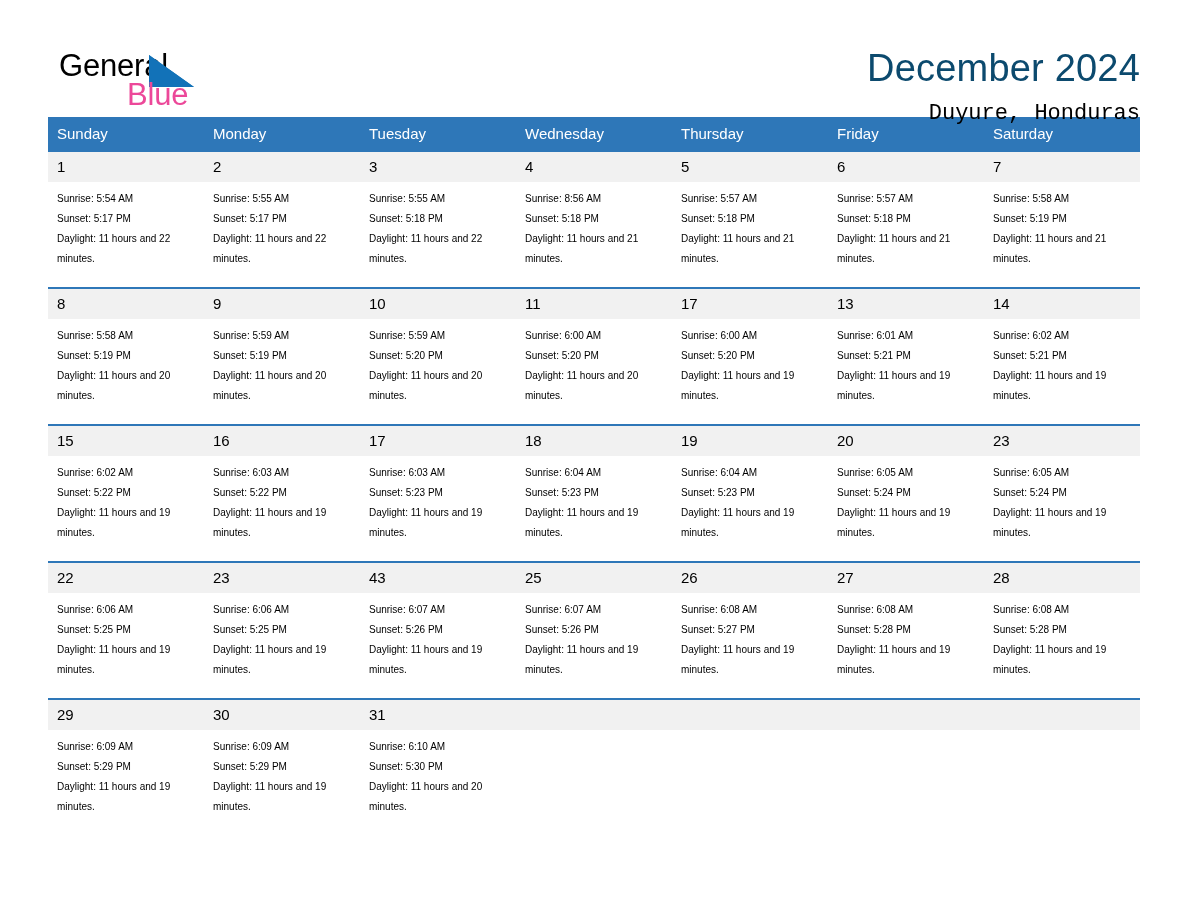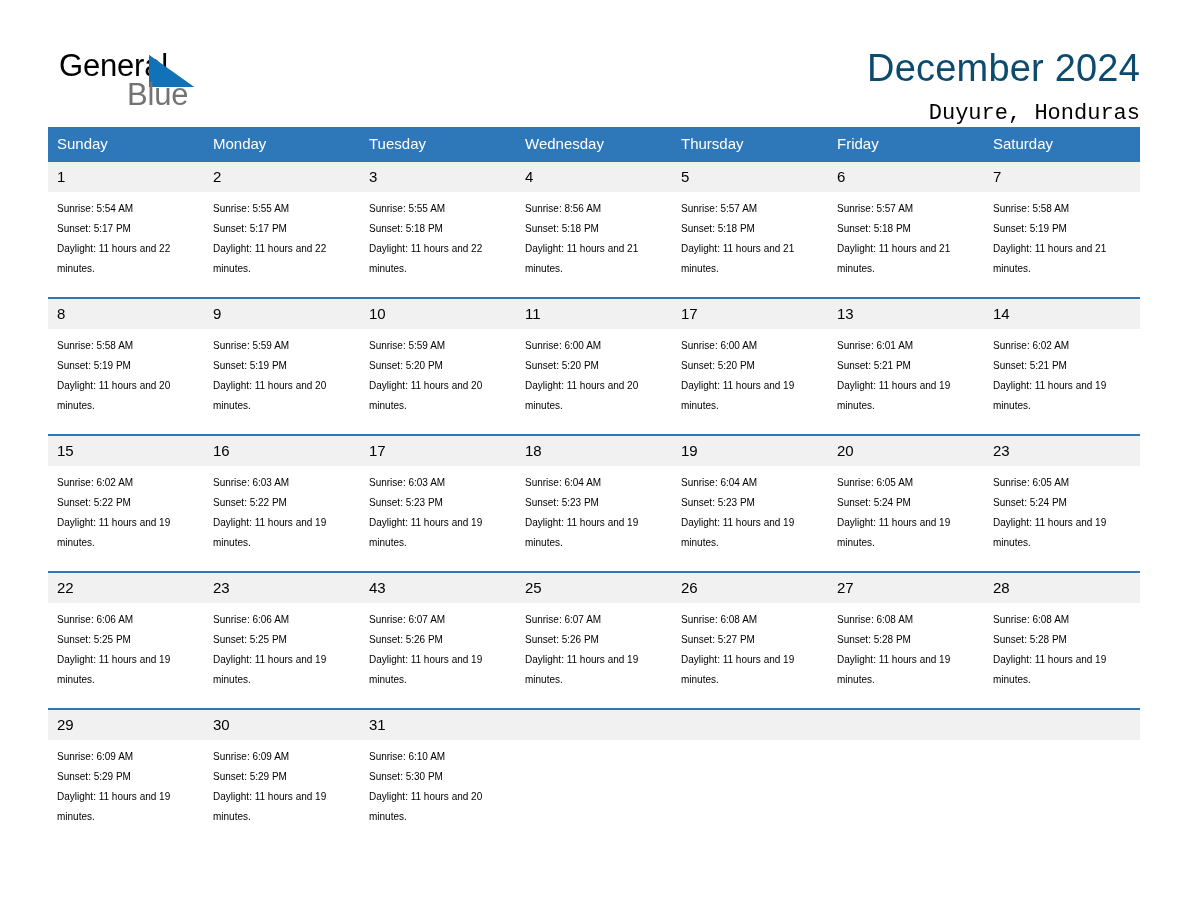--- a/index.html
+++ b/index.html
@@ -52,21 +52,21 @@
     top: 10px;
     width: 45px;
     height: 32px;
   }
   .brand-blue {
     position: absolute;
     left: 79px;
     top: 33px;
     font-size: 31px;
     line-height: 34px;
-    color: #737373;
+    color: #ec4899;
     letter-spacing: -0.2px;
   }
   .title-block {
     text-align: right;
     flex: 1 1 auto;
     padding-top: 0px;
   }
   .cal-title {
     font-size: 38px;
     line-height: 46px;
@@ -79,21 +79,21 @@
     font-size: 22px;
     line-height: 30px;
     color: #000000;
     margin: 8px 0 0 0;
     font-weight: normal;
     font-family: Liberation Mono, monospace;
   }
 
   
   .calendar {
-    margin-top: 22px;
+    margin-top: 12px;
     width: 1092px;
     border-collapse: collapse;
     table-layout: fixed;
   }
   .calendar th {
     background: #2e77b8;
     color: #ffffff;
     font-size: 15px;
     font-weight: normal;
     text-align: left;

